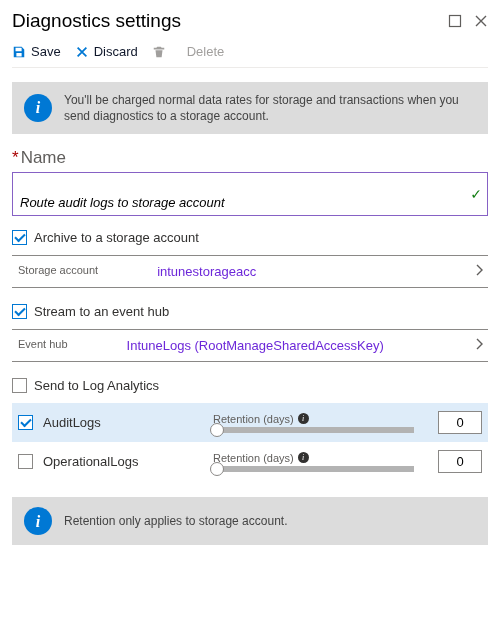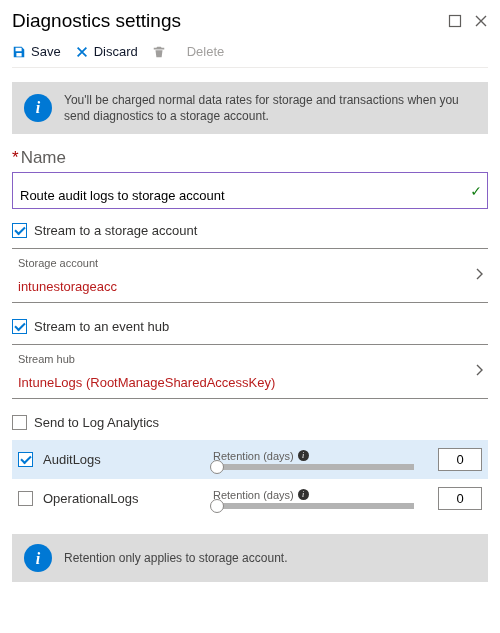--- a/index.html
+++ b/index.html
@@ -78,23 +78,24 @@
     margin-bottom: 4px;
   }
   .required-star { color: #a80000; margin-right: 2px; }
   .text-input-wrap {
     position: relative;
     margin-bottom: 14px;
   }
   .text-input {
     width: 100%;
     border: 1px solid #8661c5; 
-    padding: 15px 26px 5px 7px;
+    padding: 22px 26px 5px 7px;
     font-size: 13px;
     outline: none;
+    font-style: italic;
   }
   .valid-tick {
     position: absolute;
     right: 6px; top: 50%; transform: translateY(-50%);
     color: #107c10;
     font-size: 14px;
   }
 
   .check-row {
     display: flex;
@@ -122,23 +123,23 @@
   .picker {
     border-top: 1px solid #8a8886;
     border-bottom: 1px solid #8a8886;
     padding: 8px 2px 8px 6px;
     margin: 2px 0 16px 0;
     display: flex;
     align-items: center;
     justify-content: space-between;
     cursor: pointer;
   }
-  .picker .picker-text { display: flex; flex-direction: column; gap: 10px; }
+  .picker .picker-text { display: flex; gap: 19px; }
   .picker .picker-label { font-size: 11px; color: #605e5c; }
-  .picker .picker-value { font-size: 13px; color: #b91c1c; }
+  .picker .picker-value { font-size: 13px; color: #6d28d9; margin-left: 40px; }
   .chev { color: #605e5c; }
   .chev svg { width: 12px; height: 12px; }
 
   .section-label {
     font-size: 10px;
     letter-spacing: 0.5px;
     color: #605e5c;
     margin: 12px 0 6px 4px;
   }
 
@@ -244,21 +245,21 @@
   <div class="field-label">
     <span class="required-star">*</span><span>Name</span>
   </div>
   <div class="text-input-wrap">
     <input class="text-input" type="text" value="Route audit logs to storage account" style="">
     <span class="valid-tick">✓</span>
   </div>
 
   <div class="check-row">
     <span class="az-check checked"></span>
-    <span>Stream to a storage account</span>
+    <span>Archive to a storage account</span>
   </div>
 
   <div class="picker">
     <div class="picker-text">
       <span class="picker-label">Storage account</span>
       <span class="picker-value">intunestorageacc</span>
     </div>
     <span class="chev">
       <svg viewBox="0 0 12 12">
           <path d="M3 1l5 5-5 5" fill="none" stroke="#605e5c" stroke-width="1.4"></path>
@@ -266,21 +267,21 @@
     </span>
   </div>
 
   <div class="check-row">
     <span class="az-check checked"></span>
     <span>Stream to an event hub</span>
   </div>
 
   <div class="picker">
     <div class="picker-text">
-      <span class="picker-label">Stream hub</span>
+      <span class="picker-label">Event hub</span>
       <span class="picker-value">IntuneLogs (RootManageSharedAccessKey)</span>
     </div>
     <span class="chev">
       <svg viewBox="0 0 12 12">
           <path d="M3 1l5 5-5 5" fill="none" stroke="#605e5c" stroke-width="1.4"></path>
         </svg>
     </span>
   </div>
 
   <div class="check-row">

